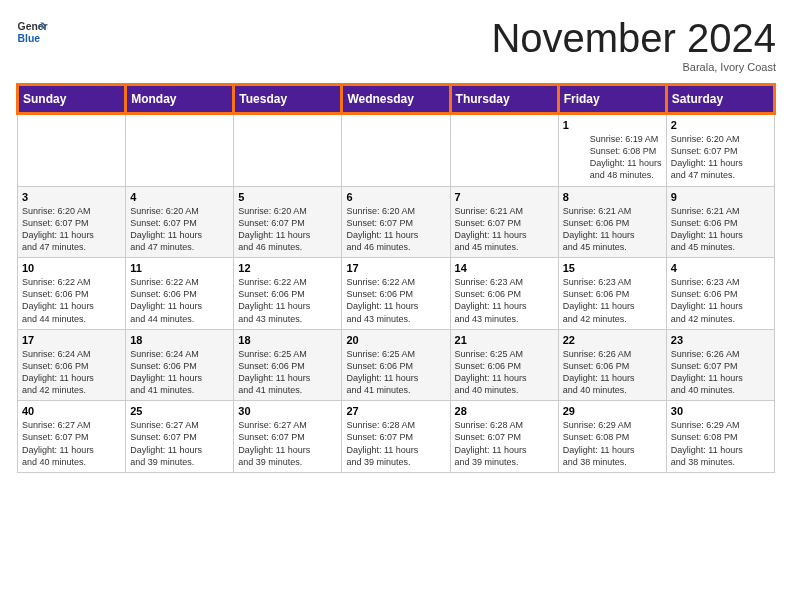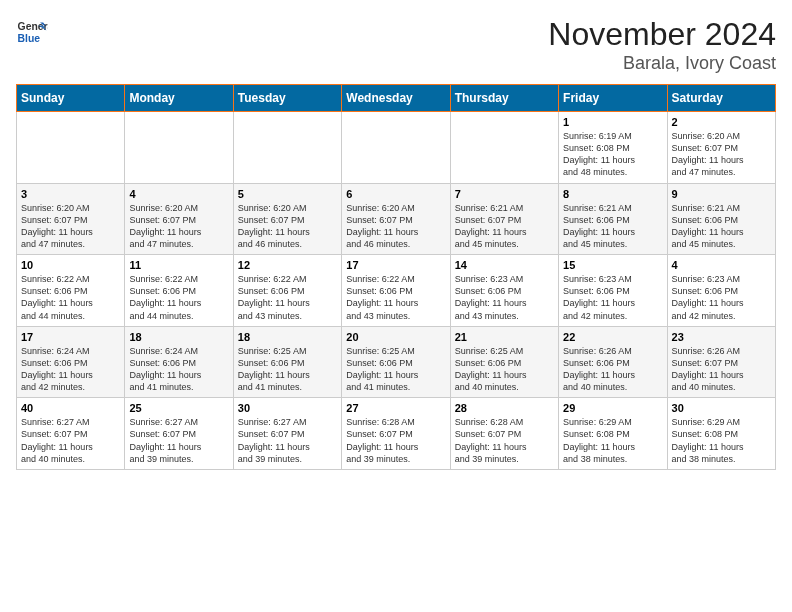--- a/index.html
+++ b/index.html
@@ -22,41 +22,41 @@
       gap: 4px;
     }
     .logo-icon {
       width: 32px;
       height: 32px;
     }
     .title-block {
       text-align: right;
     }
     .month-title {
-      font-size: 32px;
+      font-size: 40px;
       font-weight: normal;
       color: #222;
     }
     .location {
-      font-size: 18px;
+      font-size: 11px;
       color: #555;
     }
     table {
       width: 100%;
       border-collapse: collapse;
       font-size: 10px;
     }
     thead tr th {
-      background: #0369a1;
+      background: #4c1d95;
       color: #fff;
       padding: 6px 4px;
       text-align: left;
       font-size: 12px;
       font-weight: bold;
-      border: 1px solid #f97316;
+      border: 3px solid #f97316;
     }
     tbody tr td {
       border: 1px solid #ccc;
       vertical-align: top;
       padding: 4px;
       width: calc(100% / 7);
       min-height: 80px;
       background: #fff;
     }
     tbody tr:nth-child(even) td {
@@ -109,21 +109,21 @@
   </thead>
   <tbody id="calendar-body">
   <tr>
         <td class="empty-cell"></td>
         <td class="empty-cell"></td>
         <td class="empty-cell"></td>
         <td class="empty-cell"></td>
         <td class="empty-cell"></td>
         <td>
           <span class="day-num">1</span>
-          <div class="day-info" style="white-space: pre-line;">Sunrise: 6:19 AM
+          <div class="day-info" style="white-space: pre-line; margin-left: 27px;">Sunrise: 6:19 AM
 Sunset: 6:08 PM
 Daylight: 11 hours
 and 48 minutes.</div>
         </td>
         <td>
           <span class="day-num">2</span>
           <div class="day-info" style="white-space: pre-line;">Sunrise: 6:20 AM
 Sunset: 6:07 PM
 Daylight: 11 hours
 and 47 minutes.</div>

